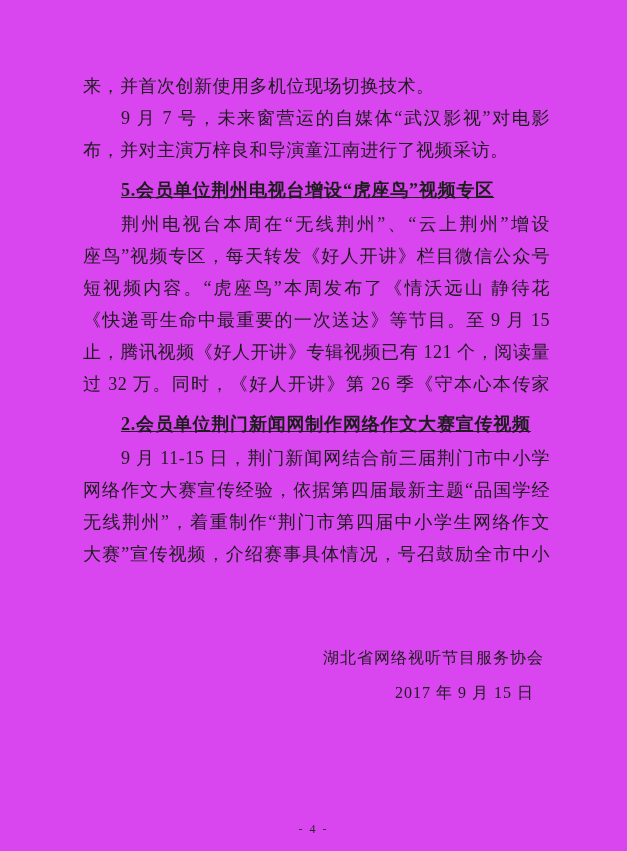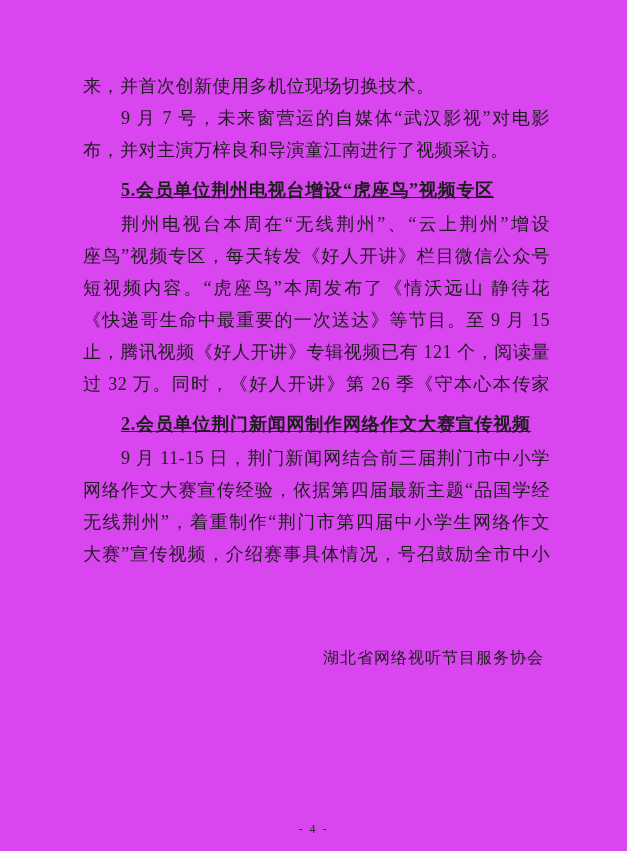--- a/index.html
+++ b/index.html
@@ -102,18 +102,19 @@
         <div class="line indent">2.会员单位荆门新闻网制作网络作文大赛宣传视频</div>
       </div>
       <div class="block body">
         <div class="line fill indent">9 月 11-15 日，荆门新闻网结合前三届荆门市中小学生</div>
         <div class="line fill">网络作文大赛宣传经验，依据第四届最新主题“品国学经典，</div>
         <div class="line fill">无线荆州”，着重制作“荆门市第四届中小学生网络作文</div>
         <div class="line fill">大赛”宣传视频，介绍赛事具体情况，号召鼓励全市中小学</div>
       </div>
       <div class="signature-block">
       <div class="signature-line org">湖北省网络视听节目服务协会</div>
+      <div class="signature-line date">2017 年 9 月 15 日</div>
     </div>
   </div>
 
   <div class="page-footer">- 4 -</div>
 
 </div>
 
 </body></html>

